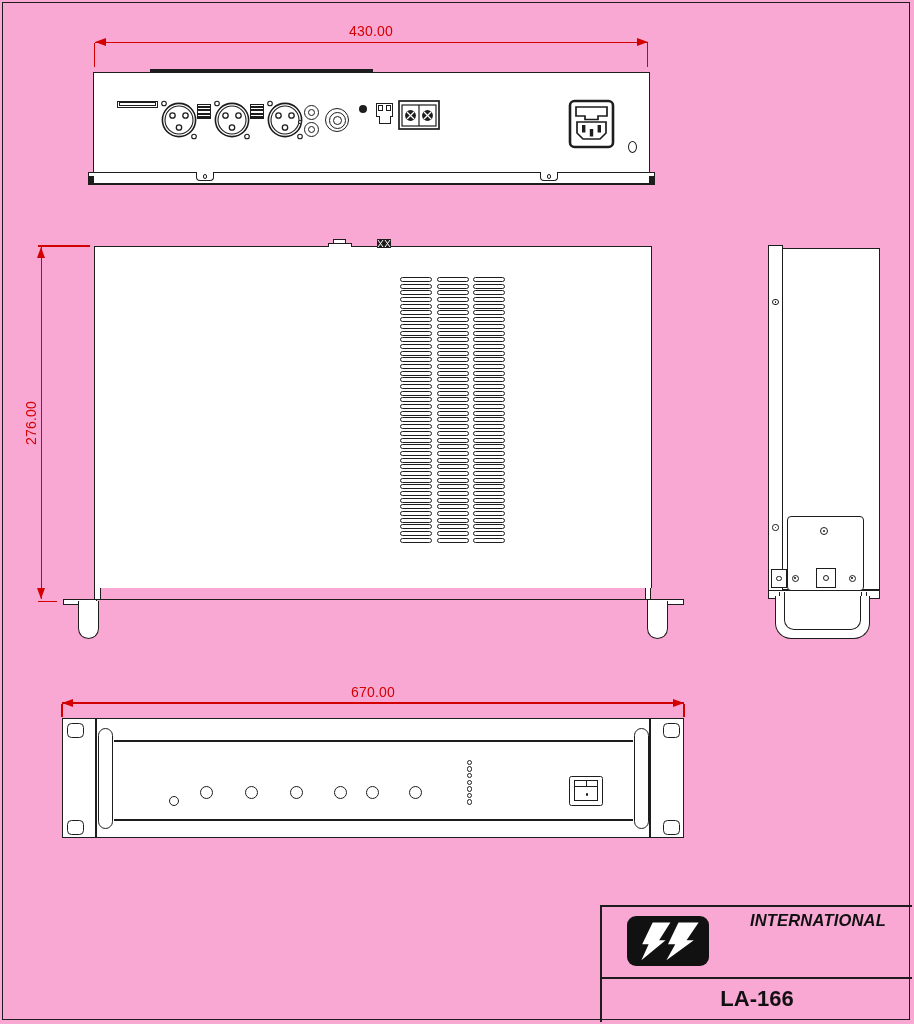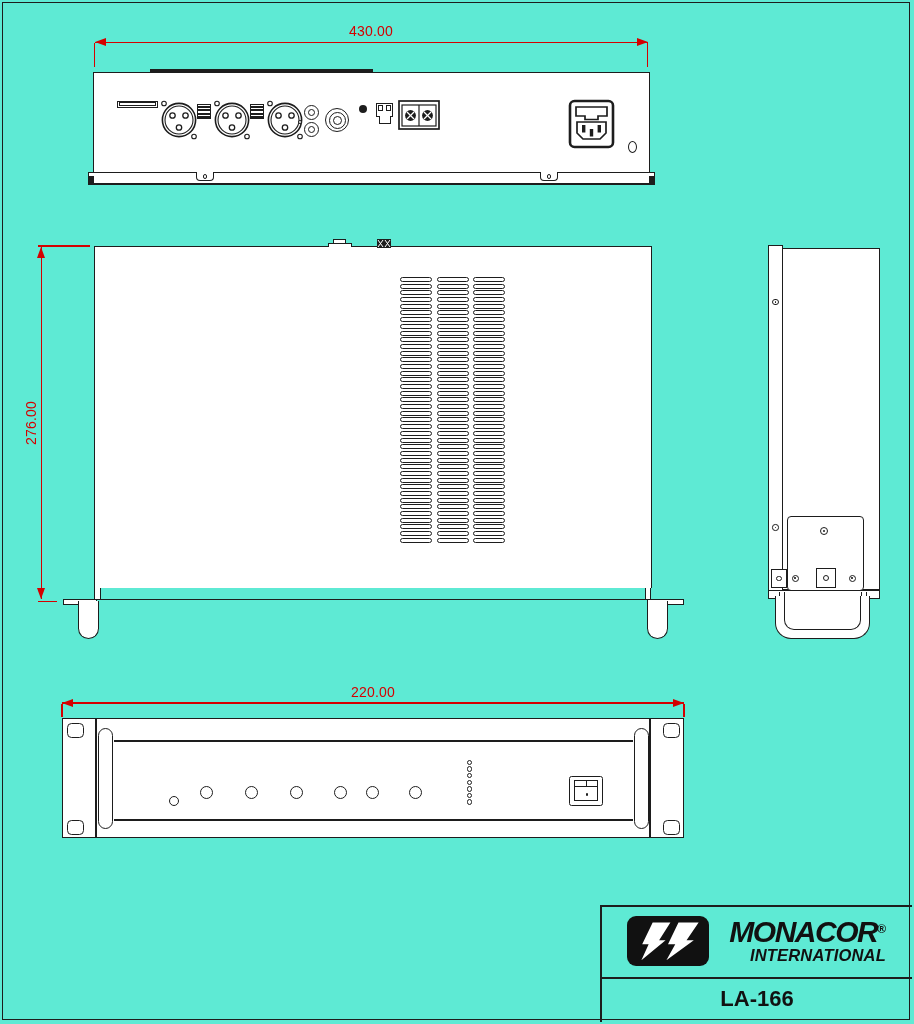--- a/index.html
+++ b/index.html
@@ -1,16 +1,16 @@
 <!DOCTYPE html>
 <html><head>
 <meta charset="utf-8">
 <style>
   html,body{margin:0;padding:0;background:#fff;}
-  .canvas{position:relative;width:914px;height:1024px;background:#5eead4;overflow:hidden;
+  .canvas{position:relative;width:914px;height:1024px;background:#f9a8d4;overflow:hidden;
           font-family:"Liberation Sans",sans-serif;--ink:#1d1d1d;--red:#d40000;}
   .abs{position:absolute;}
   .ln{position:absolute;background:var(--ink);}
   .redln{position:absolute;background:var(--red);}
   .bx{position:absolute;border:1.5px solid var(--ink);background:#fff;box-sizing:border-box;}
   .thin{border-width:1.2px;}
   .ci{position:absolute;border:1.3px solid var(--ink);border-radius:50%;background:#fff;box-sizing:border-box;}
   .fill{position:absolute;background:var(--ink);}
   .dimtxt{position:absolute;color:var(--red);font-size:14px;text-align:center;letter-spacing:.2px;}
   .arr{position:absolute;width:0;height:0;border:4px solid transparent;}
@@ -317,21 +317,21 @@
     <div class="bx" style="left:784px;top:596px;width:77px;height:34px;border-width:1.3px;border-top:none;border-radius:0 0 10px 10px;"></div>
   </div>
 
   <div>
 
     <div class="redln" style="left:62px;top:702.4px;width:622px;height:1.2px;"></div>
     <div class="arr l" style="left:62px;top:699px;"></div>
     <div class="arr r" style="left:673px;top:699px;"></div>
     <div class="redln" style="left:61.4px;top:703.6px;width:1.2px;height:13px;"></div>
     <div class="redln" style="left:683.4px;top:703.6px;width:1.2px;height:13px;"></div>
-    <div class="dimtxt" style="left:323px;top:684px;width:100px;">220.00</div>
+    <div class="dimtxt" style="left:323px;top:684px;width:100px;">670.00</div>
 
     <div class="bx" style="left:62px;top:718px;width:34px;height:120px;border-width:1.6px;"></div>
     <div class="bx" style="left:650px;top:718px;width:34px;height:120px;border-width:1.6px;"></div>
     <div class="bx" style="left:96px;top:718px;width:554px;height:120px;border-width:1.6px;"></div>
     <div class="bx thin" style="left:66.5px;top:722.5px;width:17px;height:15.5px;border-radius:4.5px;"></div>
     <div class="bx thin" style="left:66.5px;top:819.5px;width:17px;height:15.5px;border-radius:4.5px;"></div>
     <div class="bx thin" style="left:662.5px;top:722.5px;width:17px;height:15.5px;border-radius:4.5px;"></div>
     <div class="bx thin" style="left:662.5px;top:819.5px;width:17px;height:15.5px;border-radius:4.5px;"></div>
     <div class="bx" style="left:97.5px;top:727.5px;width:15.5px;height:101px;border-radius:8.5px;"></div>
     <div class="bx" style="left:633.5px;top:727.5px;width:15.5px;height:101px;border-radius:8.5px;"></div>
@@ -367,19 +367,18 @@
     <div class="ln" style="left:600px;top:905px;width:312px;height:1.5px;"></div>
     <div class="ln" style="left:600px;top:977.3px;width:312px;height:1.5px;"></div>
 
     <div class="abs" style="left:627px;top:916px;width:82px;height:50px;background:#111;border-radius:9px;">
       <svg width="82" height="50" viewBox="0 0 100 62">
         <path d="M31,8 L53,8 L39,30 L47,30 L17,55 L26,35 L18,35 Z" fill="#fff"></path>
         <path d="M63,8 L88,8 L73,30 L82,30 L48,55 L59,35 L50,35 Z" fill="#fff"></path>
       </svg>
     </div>
     <div class="brandcol">
-      <div class="brand"><span>MONACOR</span><sup>®</sup></div>
       <div class="brand2">INTERNATIONAL</div>
     </div>
     <div class="model">LA-166</div>
   </div>
 
 </div>
 
 </body></html>

